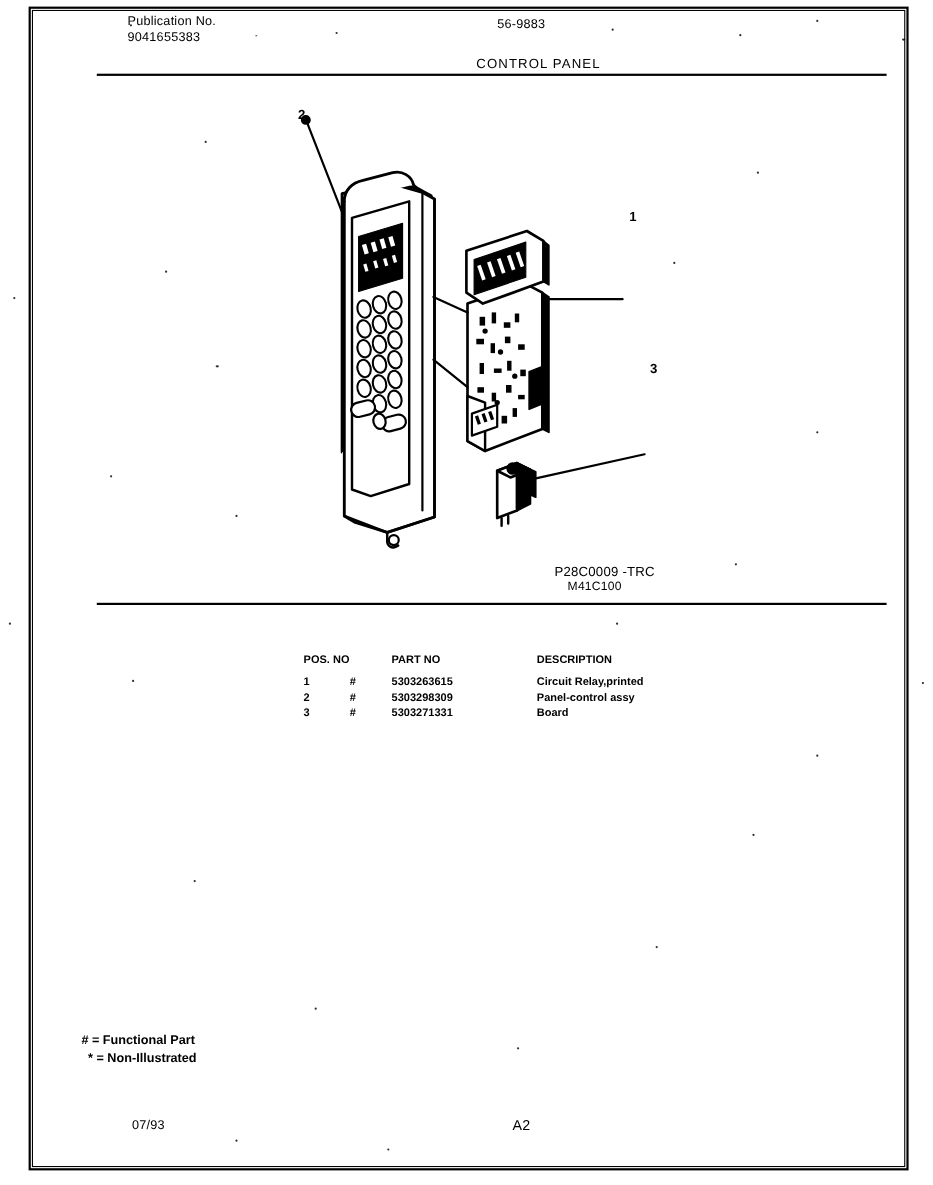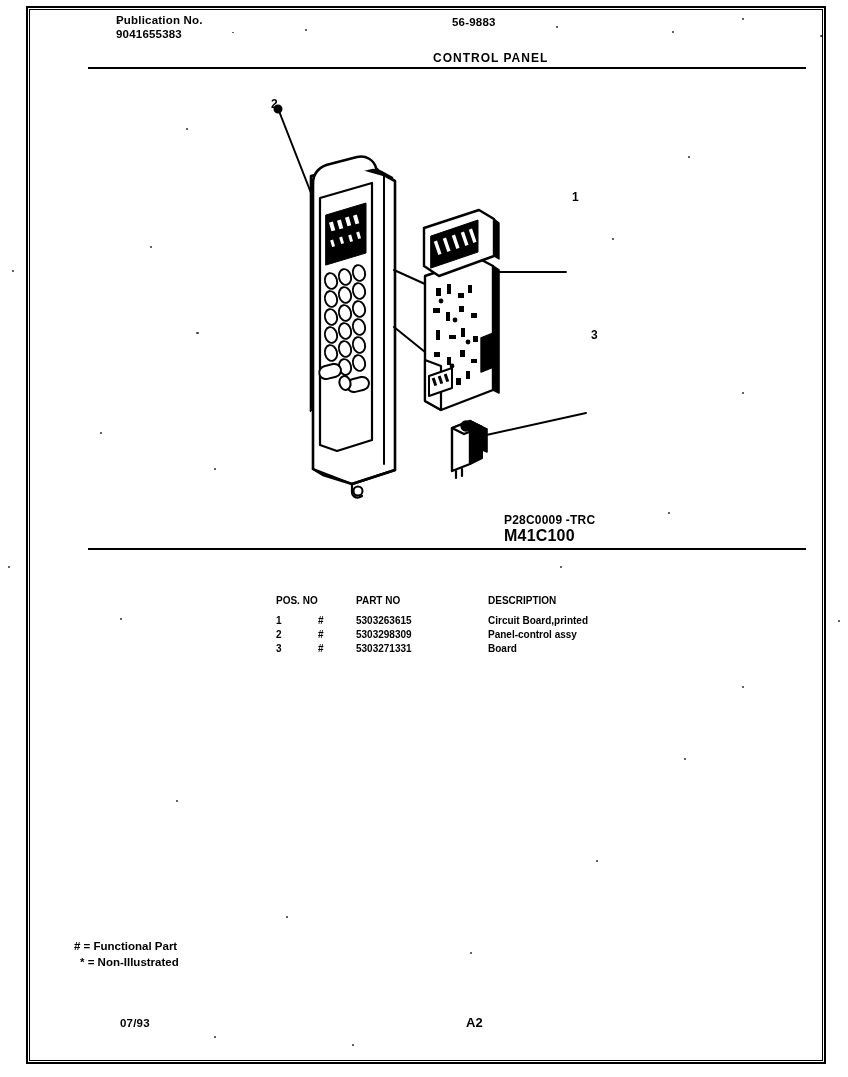--- a/index.html
+++ b/index.html
@@ -31,21 +31,21 @@
   .scan-frame.inner {
     left: 29px;
     top: 9px;
     width: 794px;
     height: 1052px;
     border: 1px solid #000;
   }
   
   .lbl {
     position: absolute;
-    font-weight: bold;
+    font-weight: normal;
     color: #000;
     white-space: nowrap;
     letter-spacing: 0.2px;
     padding-left: 48px;
   }
   .pub-label   { left: 68px;  top: 14px;  font-size: 11.5px; }
   .pub-number  { left: 68px;  top: 28px;  font-size: 11.5px; }
   .model-no    { left: 404px; top: 16px;  font-size: 11.5px; }
   .sheet-title { left: 385px; top: 51px;  font-size: 12px; letter-spacing: 1px; }
 
@@ -73,21 +73,21 @@
     font-size: 12px;
     font-weight: bold;
     color: #000;
   }
   .callout-1 { left: 572px; top: 190px; }
   .callout-2 { left: 271px; top: 97px;  }
   .callout-3 { left: 591px; top: 328px; }
 
   
   .code-1 { left: 456px; top: 513px; font-size: 12px; }
-  .code-2 { left: 456px; top: 527px; font-size: 16px; }
+  .code-2 { left: 468px; top: 527px; font-size: 11px; }
 
   
   .parts-table {
     position: absolute;
     left: 276px;
     top: 595px;
     font-size: 10px;
     font-weight: bold;
     color: #000;
     border-collapse: collapse;
@@ -323,21 +323,21 @@
         <th class="col-pos" colspan="2">POS. NO</th>
         <th class="col-part">PART NO</th>
         <th class="col-desc">DESCRIPTION</th>
       </tr>
     </thead>
     <tbody>
       <tr>
         <td class="col-pos">1</td>
         <td class="col-flag">#</td>
         <td class="col-part">5303263615</td>
-        <td class="col-desc">Circuit Board,printed</td>
+        <td class="col-desc">Circuit Relay,printed</td>
       </tr>
       <tr>
         <td class="col-pos">2</td>
         <td class="col-flag">#</td>
         <td class="col-part">5303298309</td>
         <td class="col-desc">Panel-control assy</td>
       </tr>
       <tr>
         <td class="col-pos">3</td>
         <td class="col-flag">#</td>

